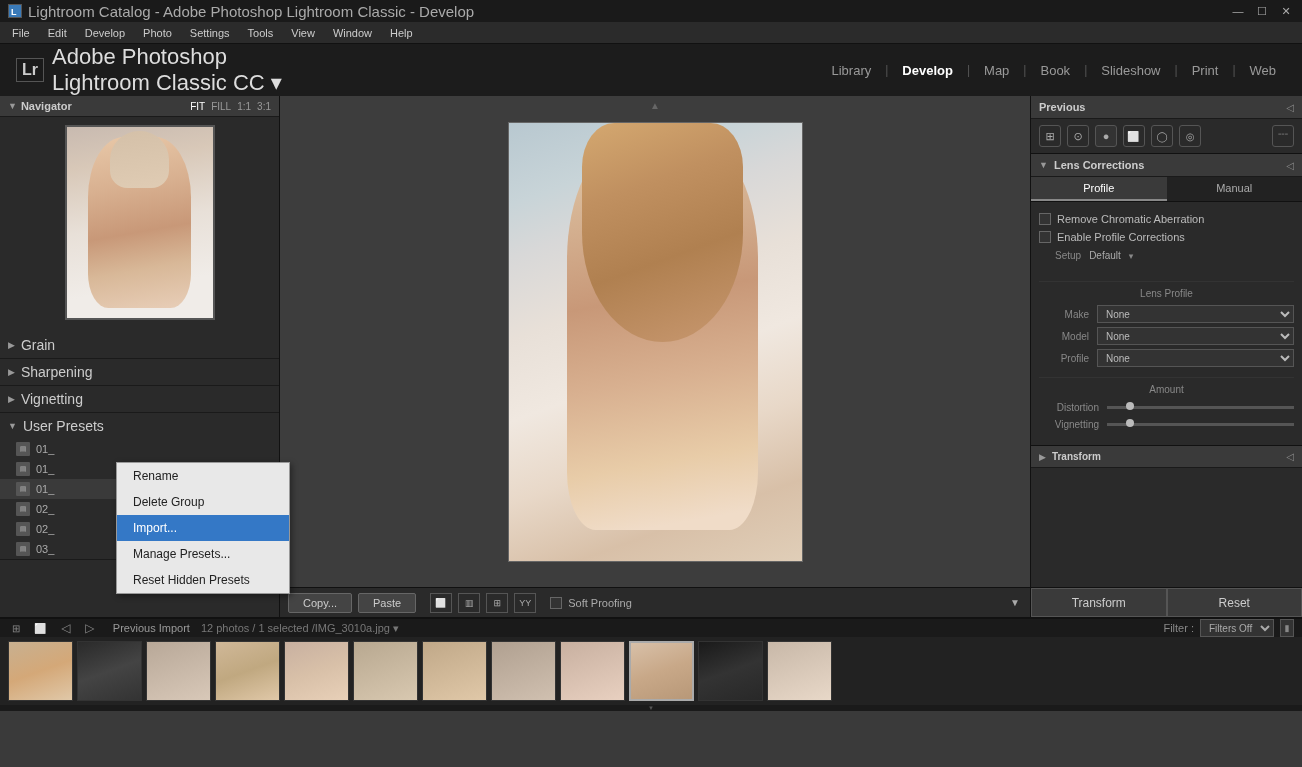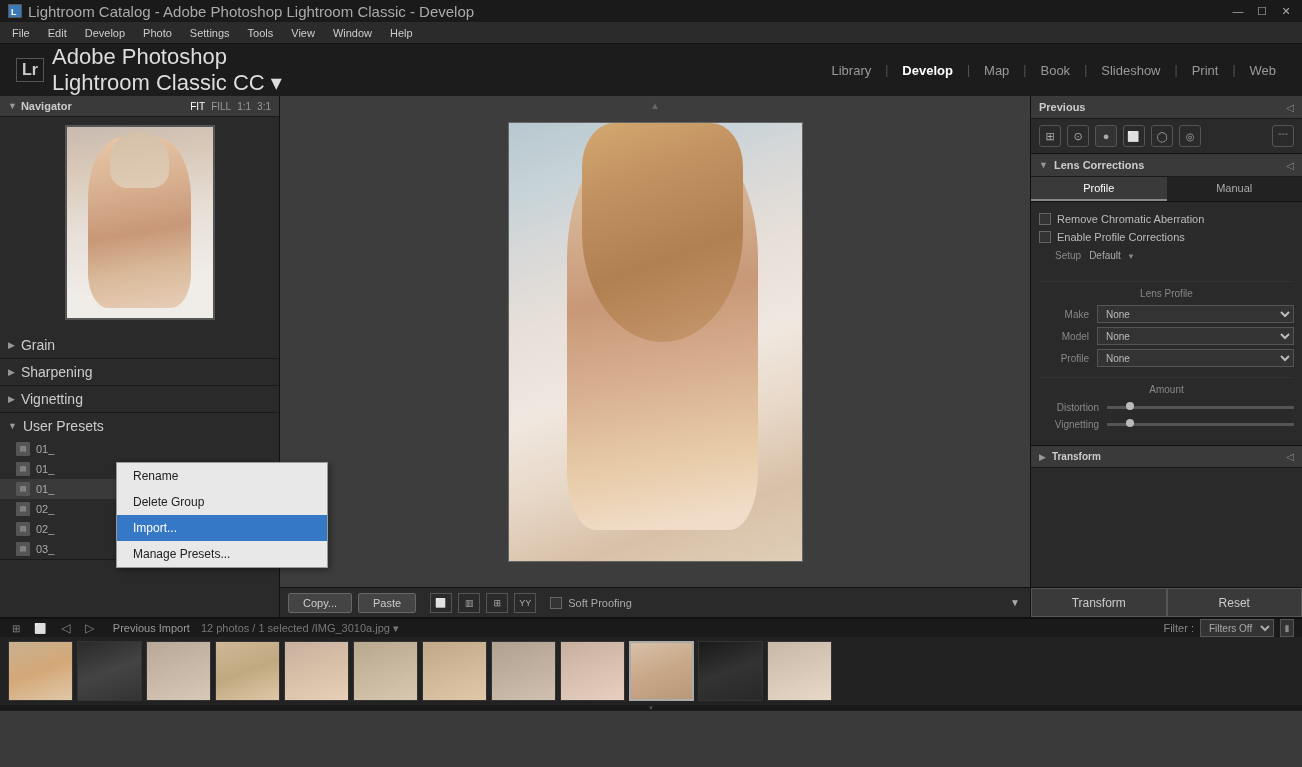--- a/index.html
+++ b/index.html
@@ -41,21 +41,21 @@
     #navigator-thumb { padding: 8px; display: flex; justify-content: center; }
     #thumb-img { width: 150px; height: 195px; background: linear-gradient(160deg, #d4b8a0 0%, #c9a888 30%, #e8d0b8 60%, #f0e0d0 80%, #ffffff 100%); border: 2px solid #555; position: relative; overflow: hidden; }
 
     #left-panel-content { flex: 1; overflow-y: auto; padding: 4px 0; }
     .panel-section { border-bottom: 1px solid #1a1a1a; }
     .panel-section-header { display: flex; align-items: center; padding: 5px 8px; cursor: pointer; }
     .section-arrow { color: #999; margin-right: 6px; font-size: 9px; }
     .section-label { font-size: 14px; color: #ccc; }
 
     
-    #context-menu { position: absolute; left: 116px; top: 462px; width: 212px; background: #e8e8e8; border: 1px solid #999; box-shadow: 2px 2px 6px rgba(0,0,0,0.4); z-index: 100; }
+    #context-menu { position: absolute; left: 116px; top: 462px; width: 174px; background: #e8e8e8; border: 1px solid #999; box-shadow: 2px 2px 6px rgba(0,0,0,0.4); z-index: 100; }
     .ctx-item { padding: 6px 16px; font-size: 12px; color: #222; cursor: pointer; }
     .ctx-item.highlighted { background: #3478c6; color: #fff; }
     #main-photo { width: 295px; height: 440px; background: linear-gradient(160deg, #d4b8a0 0%, #c9a888 20%, #e8d0b8 50%, #f0e8e0 75%, #dce8f0 100%); border: 1px solid #666; position: relative; overflow: hidden; }
     #histogram-header { background: #3a3a3a; padding: 5px 8px; display: flex; align-items: center; justify-content: space-between; border-bottom: 1px solid #1a1a1a; }
     #tool-icons { display: flex; align-items: center; padding: 6px 8px; gap: 8px; background: #2a2a2a; border-bottom: 1px solid #111; }
     .tool-icon { width: 22px; height: 22px; border: 1px solid #555; border-radius: 3px; display: flex; align-items: center; justify-content: center; cursor: pointer; font-size: 10px; color: #aaa; }
     #right-content { flex: 1; overflow-y: auto; }
     #lens-corrections-header { background: #3a3a3a; padding: 5px 8px; display: flex; align-items: center; justify-content: space-between; cursor: pointer; border-bottom: 1px solid #1a1a1a; }
     #lens-tabs { display: flex; border-bottom: 1px solid #111; background: #222; }
     .lens-tab { flex: 1; text-align: center; padding: 5px; font-size: 11px; color: #aaa; cursor: pointer; }
@@ -281,20 +281,21 @@
         </div>
       </div>
     </div>
   </div>
 
   <div id="context-menu">
     <div class="ctx-item">Rename</div>
     <div class="ctx-item">Delete Group</div>
     <div class="ctx-item highlighted">Import...</div>
     <div class="ctx-item">Manage Presets...</div>
+    <div class="ctx-item">Reset Hidden Presets</div>
   </div>
 
   <div id="center-main" style="flex:1; display:flex; flex-direction:column;">
     <div id="center-photo-area" style="flex:1; display:flex; align-items:center; justify-content:center; background:#3d3d3d; position:relative;">
 
       <div style="position:absolute; top:4px; left:50%; transform:translateX(-50%); color:#666; font-size:10px;">▲</div>
 
       <div id="main-photo">
         <div id="main-photo-bg">
           <div style="width:100%; height:100%; background: linear-gradient(160deg, #b8c8d0 0%, #c8d4d8 15%, #d8d8d8 25%, #e8e0d8 40%, #f0e8e0 55%, #e8d8c8 70%, #d8c0a8 85%, #e0ceb8 100%); position:relative; overflow:hidden;">

